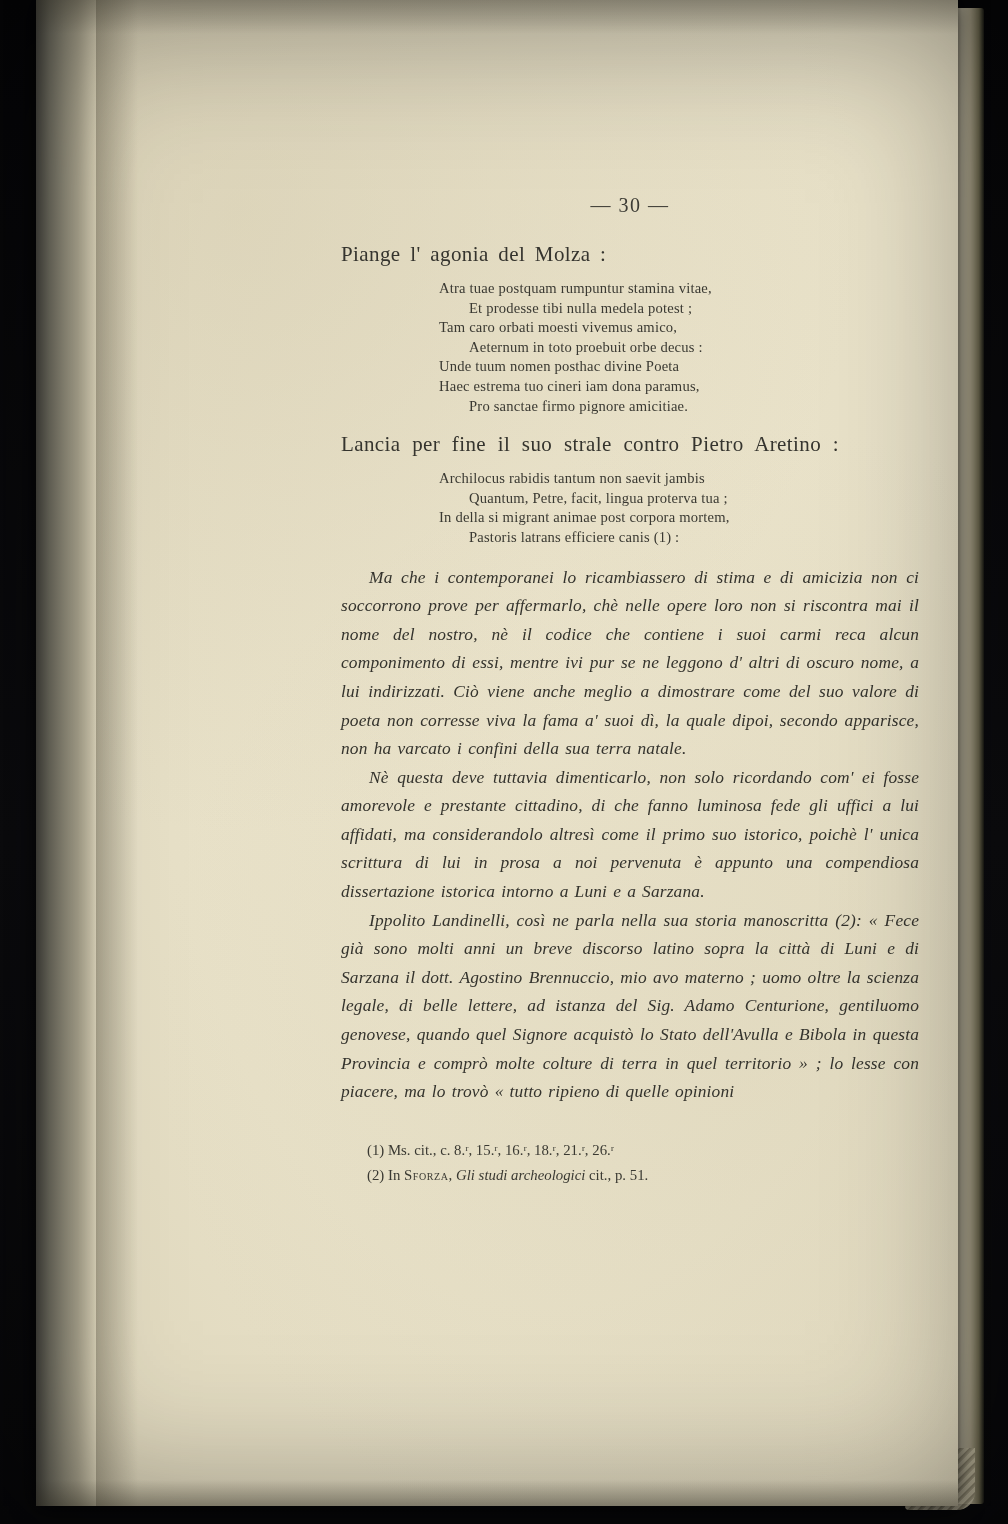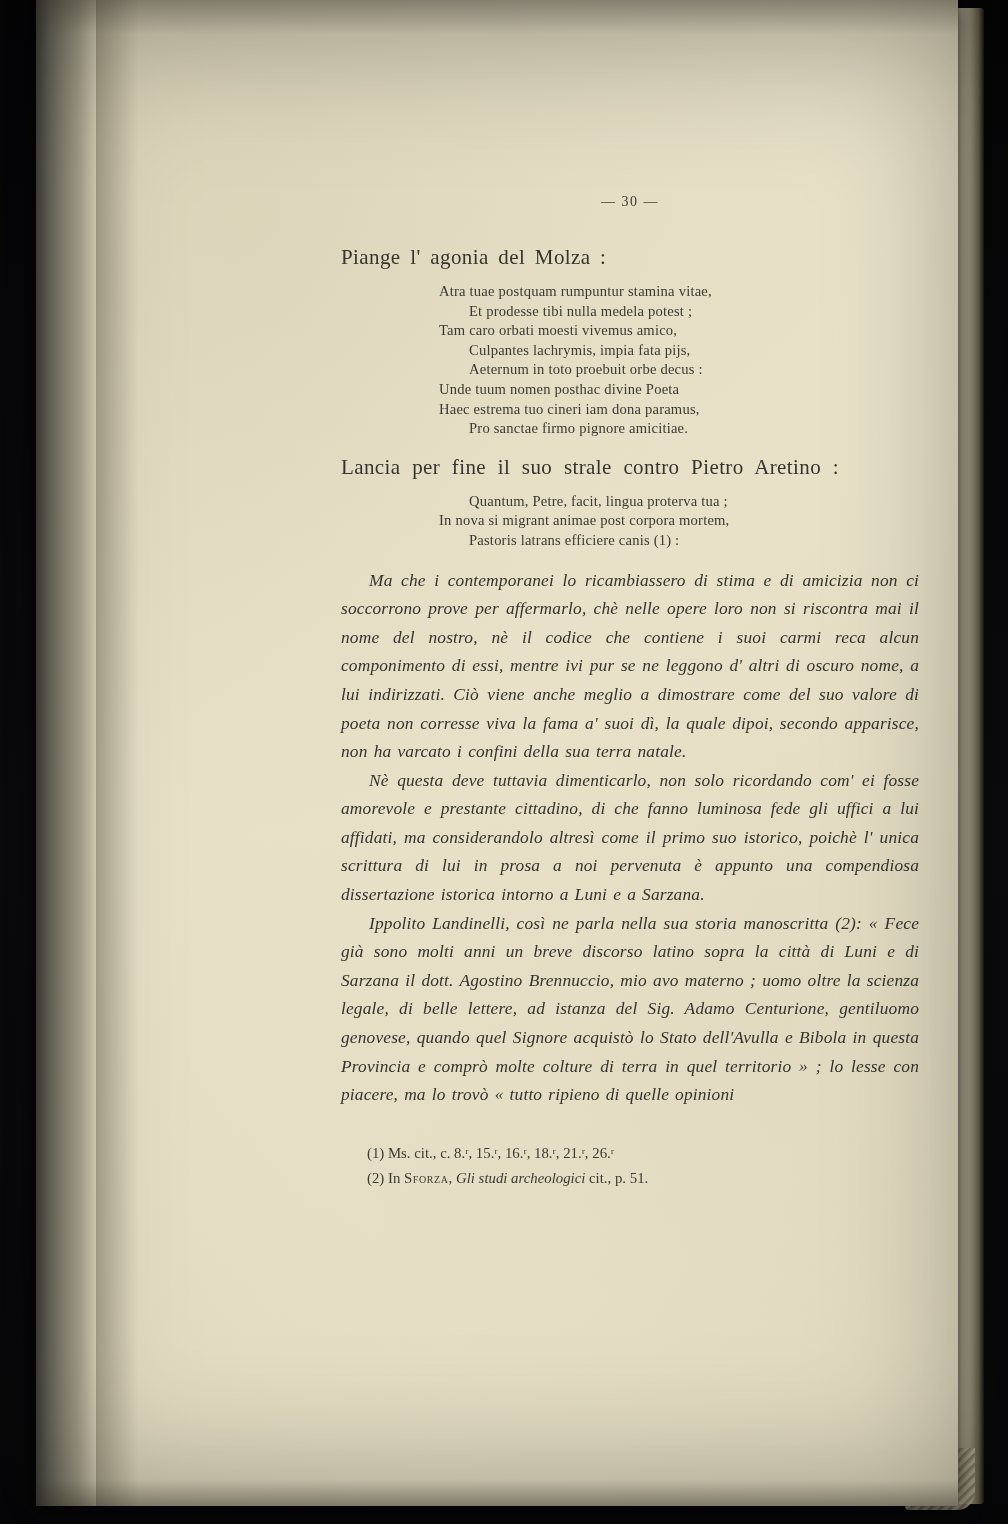--- a/index.html
+++ b/index.html
@@ -86,23 +86,23 @@
   
   .text-block {
     position: absolute;
     left: 305px;
     top: 194px;
     width: 578px;
     color: #35342e;
   }
   .page-number {
     text-align: center;
-    font-size: 14px;
+    font-size: 20px;
     letter-spacing: 1.5px;
-    margin-bottom: 34px;
+    margin-bottom: 24px;
     color: #3c3b34;
   }
   .lead-line {
     font-size: 21px;
     letter-spacing: 0.4px;
     word-spacing: 4px;
     line-height: 26px;
   }
   .lead-line.h2 { word-spacing: 6px; }
   .verse {
@@ -151,32 +151,32 @@
     <div class="text-block">
 
       <div class="page-number">— 30 —</div>
 
       <div class="lead-line">Piange l' agonia del Molza :</div>
 
       <div class="verse">
         <div class="vline">Atra tuae postquam rumpuntur stamina vitae,</div>
         <div class="vline alt">Et prodesse tibi nulla medela potest ;</div>
         <div class="vline">Tam caro orbati moesti vivemus amico,</div>
-        <div class="vline alt">Culpantes lachrymis, impia fata pijs,</div>
         <div class="vline alt">Aeternum in toto proebuit orbe decus :</div>
         <div class="vline">Unde tuum nomen posthac divine Poeta</div>
         <div class="vline">Haec estrema tuo cineri iam dona paramus,</div>
         <div class="vline alt">Pro sanctae firmo pignore amicitiae.</div>
       </div>
 
       <div class="lead-line h2">Lancia per fine il suo strale contro Pietro Aretino :</div>
 
       <div class="verse">
+        <div class="vline">Archilocus rabidis tantum non saevit jambis</div>
         <div class="vline alt">Quantum, Petre, facit, lingua proterva tua ;</div>
-        <div class="vline">In nova si migrant animae post corpora mortem,</div>
+        <div class="vline">In della si migrant animae post corpora mortem,</div>
         <div class="vline alt">Pastoris latrans efficiere canis (1) :</div>
       </div>
 
       <div class="prose">
         <p>Ma che i contemporanei lo ricambiassero di stima e di amicizia non ci soccorrono prove per affermarlo, chè nelle opere loro non si riscontra mai il nome del nostro, nè il codice che contiene i suoi carmi reca alcun componimento di essi, mentre ivi pur se ne leggono d' altri di oscuro nome, a lui indirizzati. Ciò viene anche meglio a dimostrare come del suo valore di poeta non corresse viva la fama a' suoi dì, la quale dipoi, secondo apparisce, non ha varcato i confini della sua terra natale.</p>
         <p>Nè questa deve tuttavia dimenticarlo, non solo ricordando com' ei fosse amorevole e prestante cittadino, di che fanno luminosa fede gli uffici a lui affidati, ma considerandolo altresì come il primo suo istorico, poichè l' unica scrittura di lui in prosa a noi pervenuta è appunto una compendiosa dissertazione istorica intorno a Luni e a Sarzana.</p>
         <p>Ippolito Landinelli, così ne parla nella sua storia manoscritta (2): « Fece già sono molti anni un breve discorso latino sopra la città di Luni e di Sarzana il dott. Agostino Brennuccio, mio avo materno ; uomo oltre la scienza legale, di belle lettere, ad istanza del Sig. Adamo Centurione, gentiluomo genovese, quando quel Signore acquistò lo Stato dell'Avulla e Bibola in questa Provincia e comprò molte colture di terra in quel territorio » ; lo lesse con piacere, ma lo trovò « tutto ripieno di quelle opinioni</p>
       </div>
 
       <div class="footnotes">

